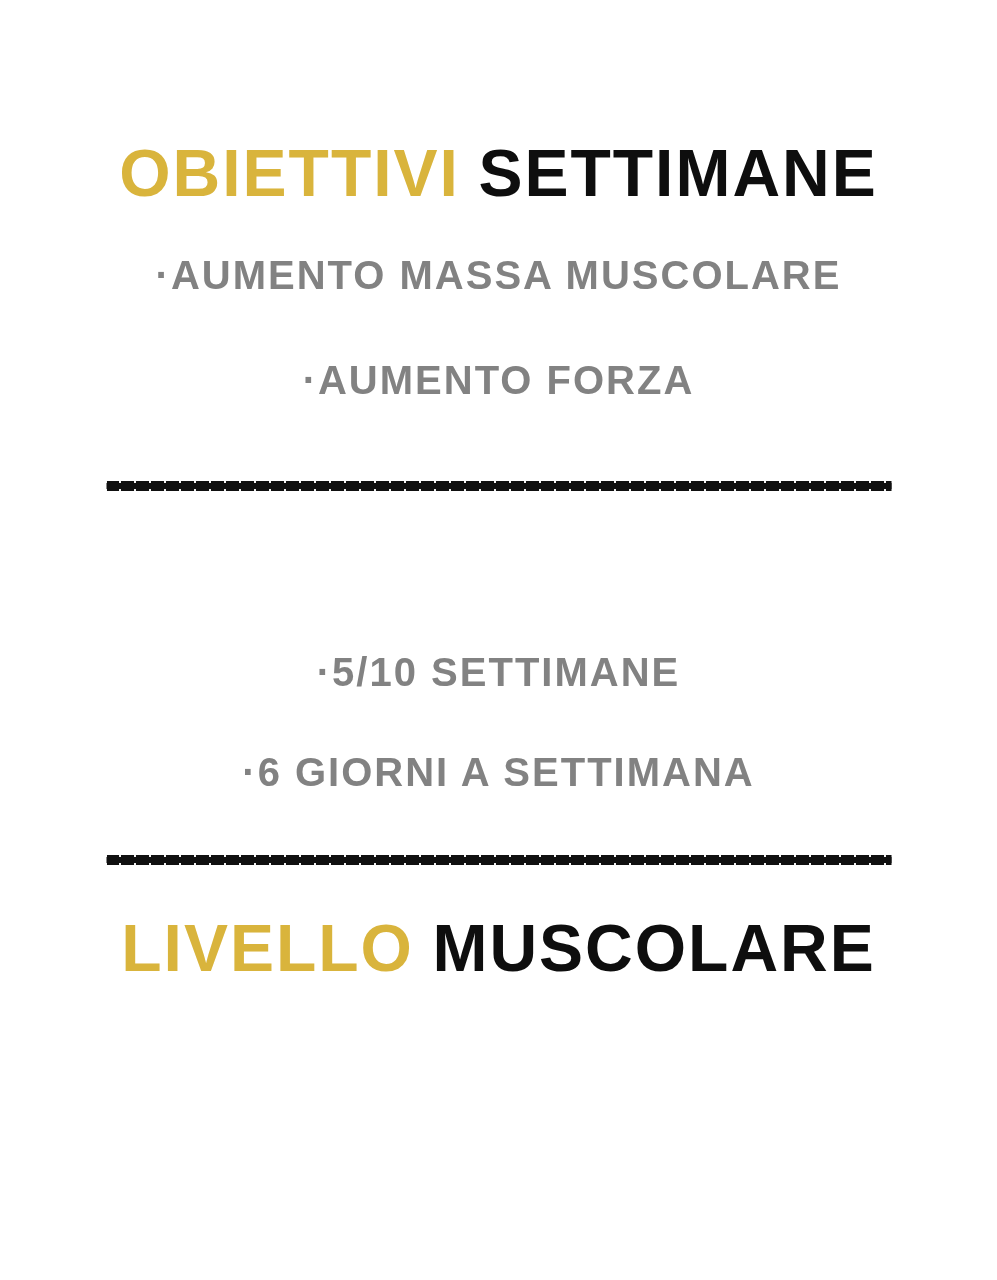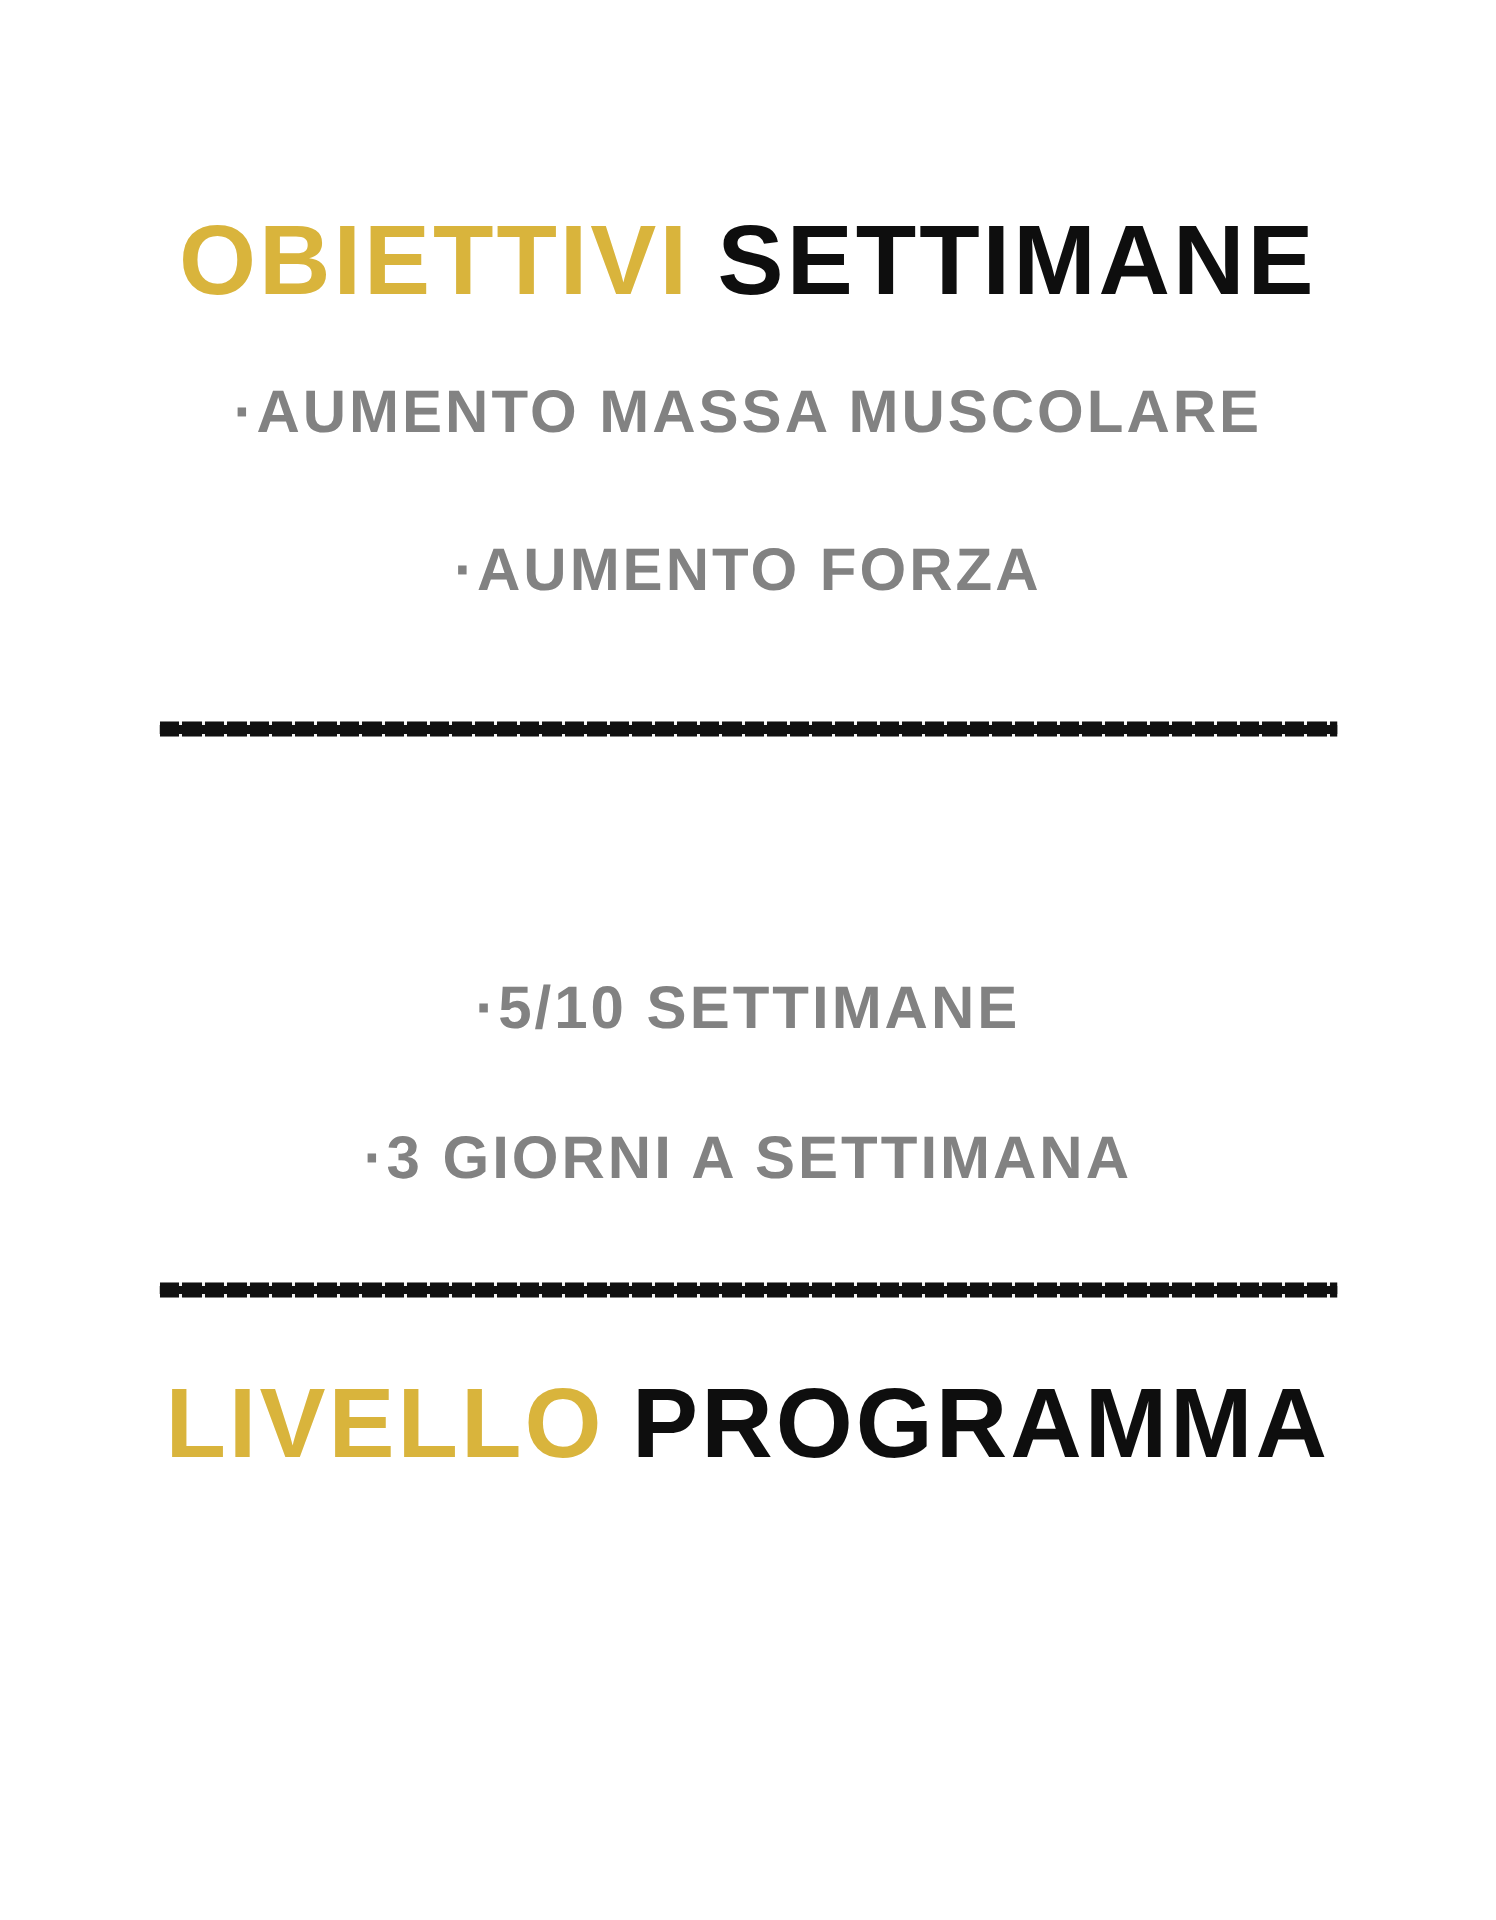--- a/index.html
+++ b/index.html
@@ -62,20 +62,20 @@
 
   <p class="line item" style="top:255px">·AUMENTO MASSA MUSCOLARE</p>
 
   <p class="line item" style="top:360px">·AUMENTO FORZA</p>
 
   <div class="divider" style="top:481px"></div>
 
 
   <p class="line item" style="top:652px">·5/10 SETTIMANE</p>
 
-  <p class="line item" style="top:752px">·3 GIORNI A SETTIMANA</p>
+  <p class="line item" style="top:752px">·6 GIORNI A SETTIMANA</p>
 
   <div class="divider" style="top:855px"></div>
 
-  <h1 class="line title" style="top:915px"><span class="accent">LIVELLO</span><span class="dark">PROGRAMMA</span></h1>
+  <h1 class="line title" style="top:915px"><span class="accent">LIVELLO</span><span class="dark">MUSCOLARE</span></h1>
 
 
 </div>
 
 </body></html>

